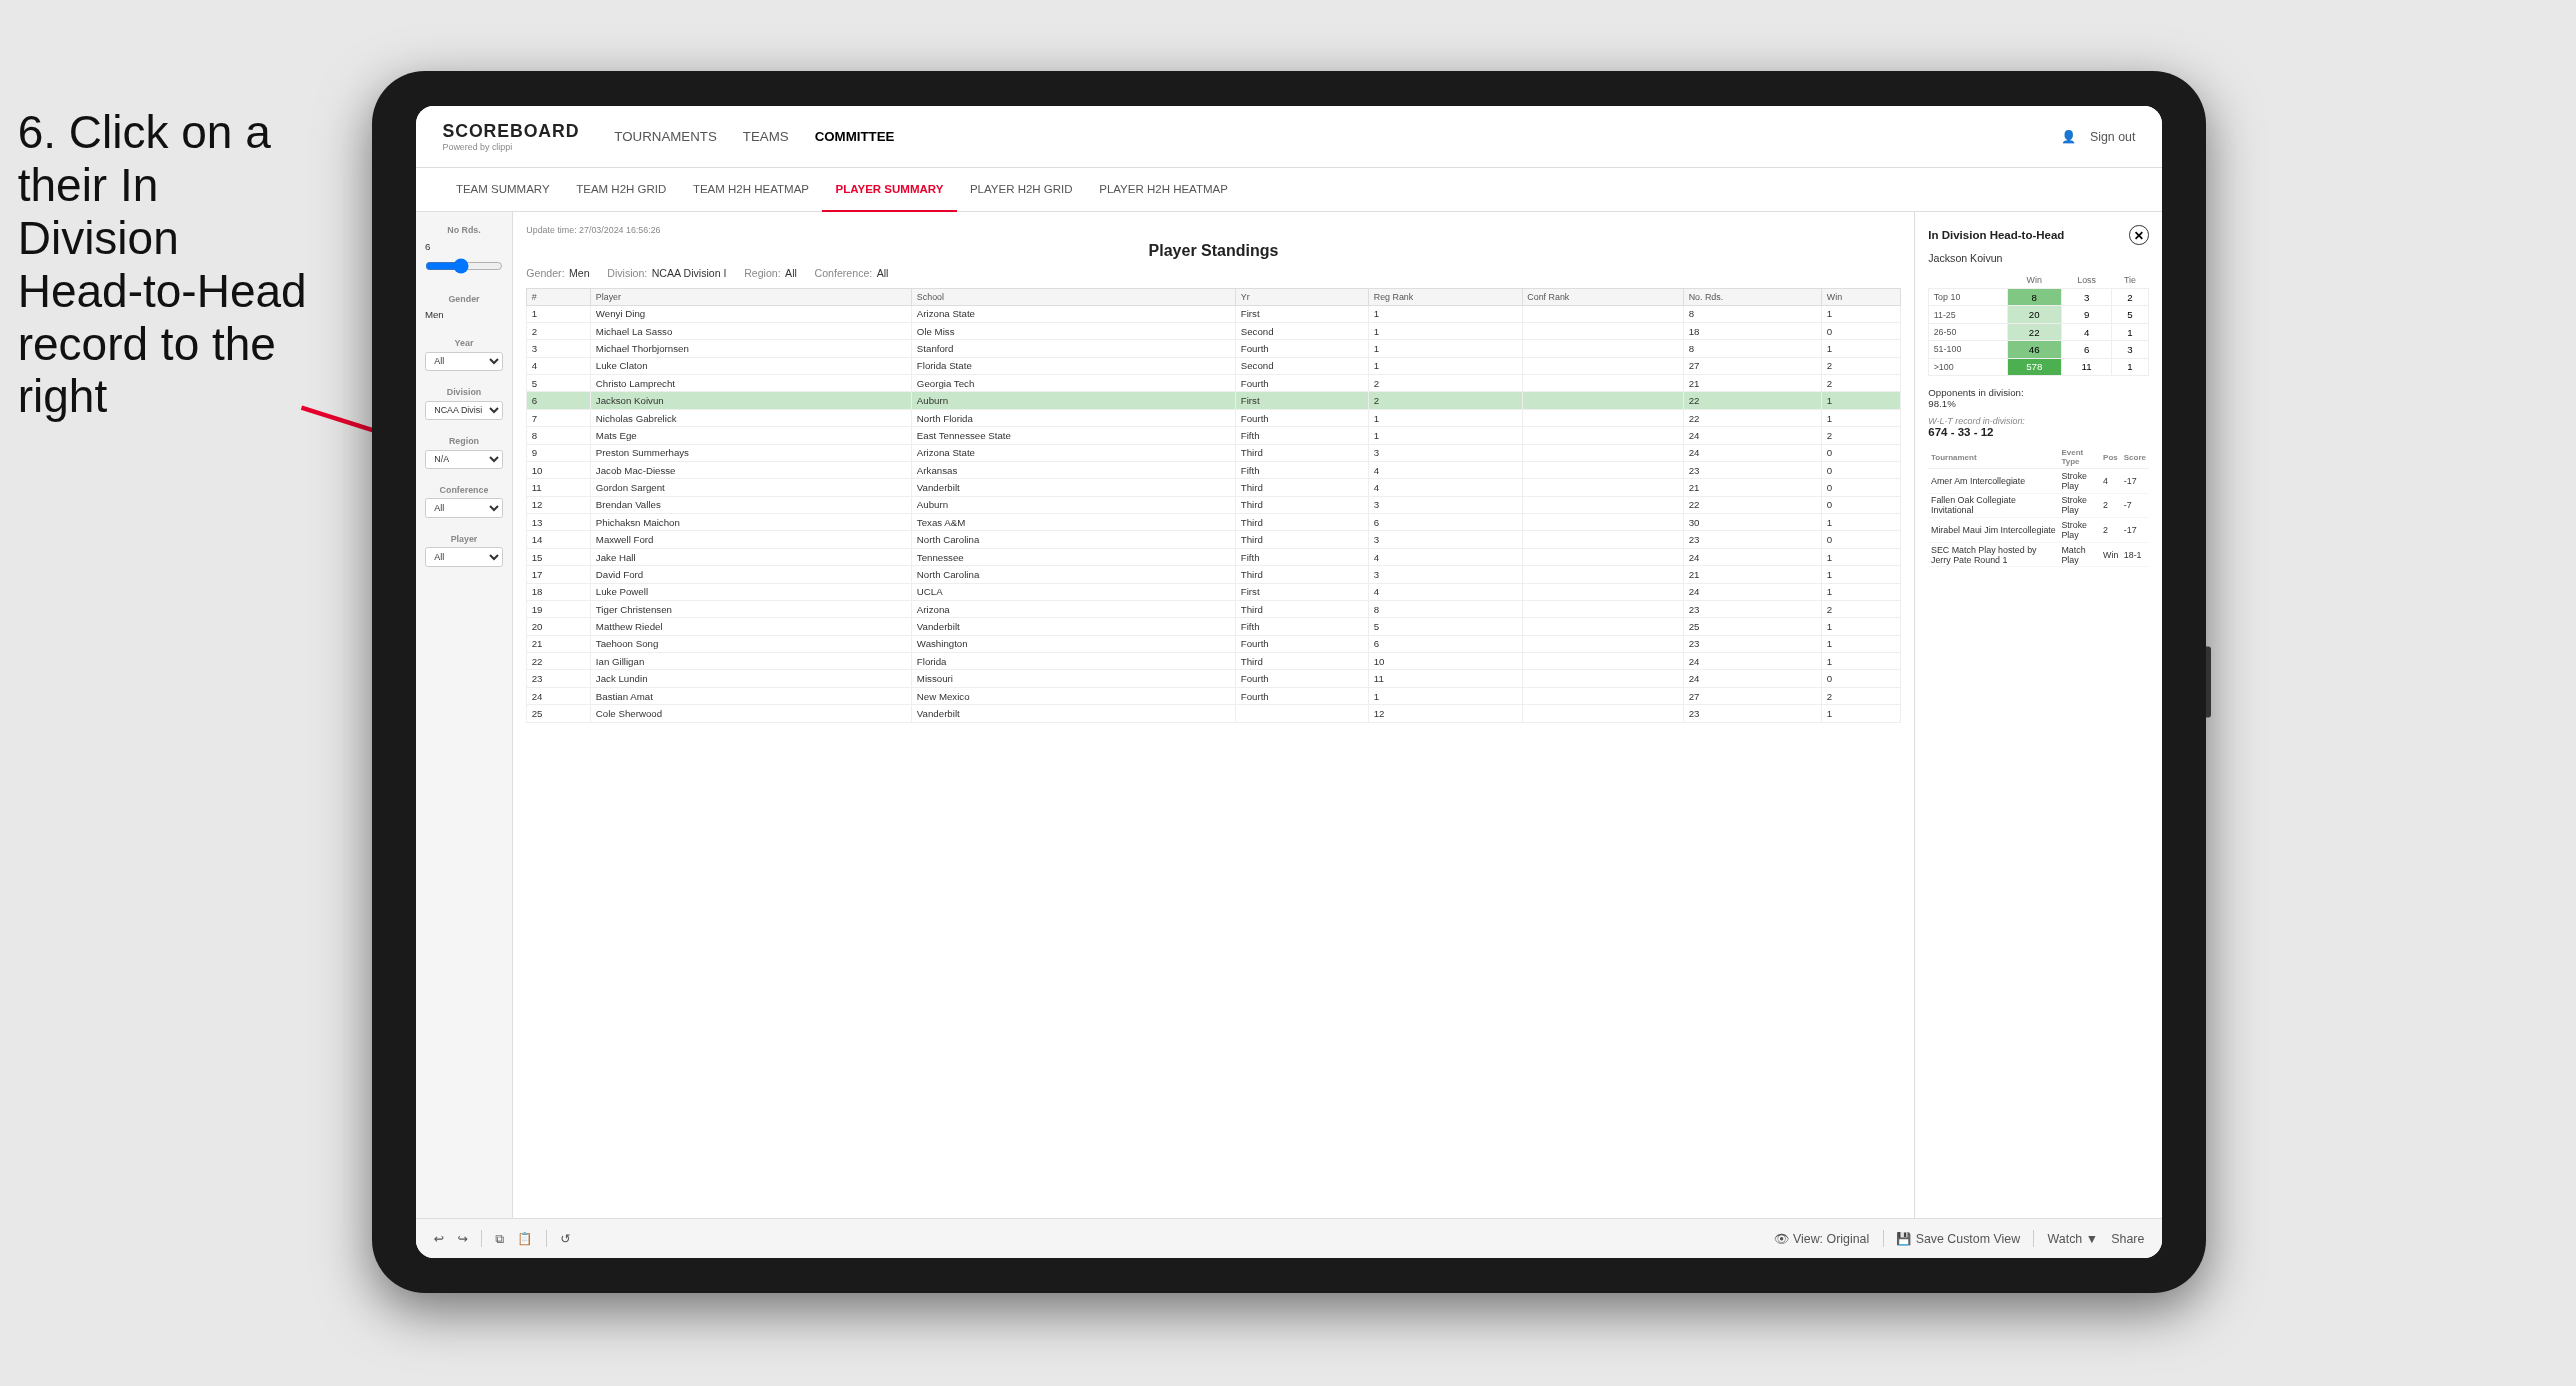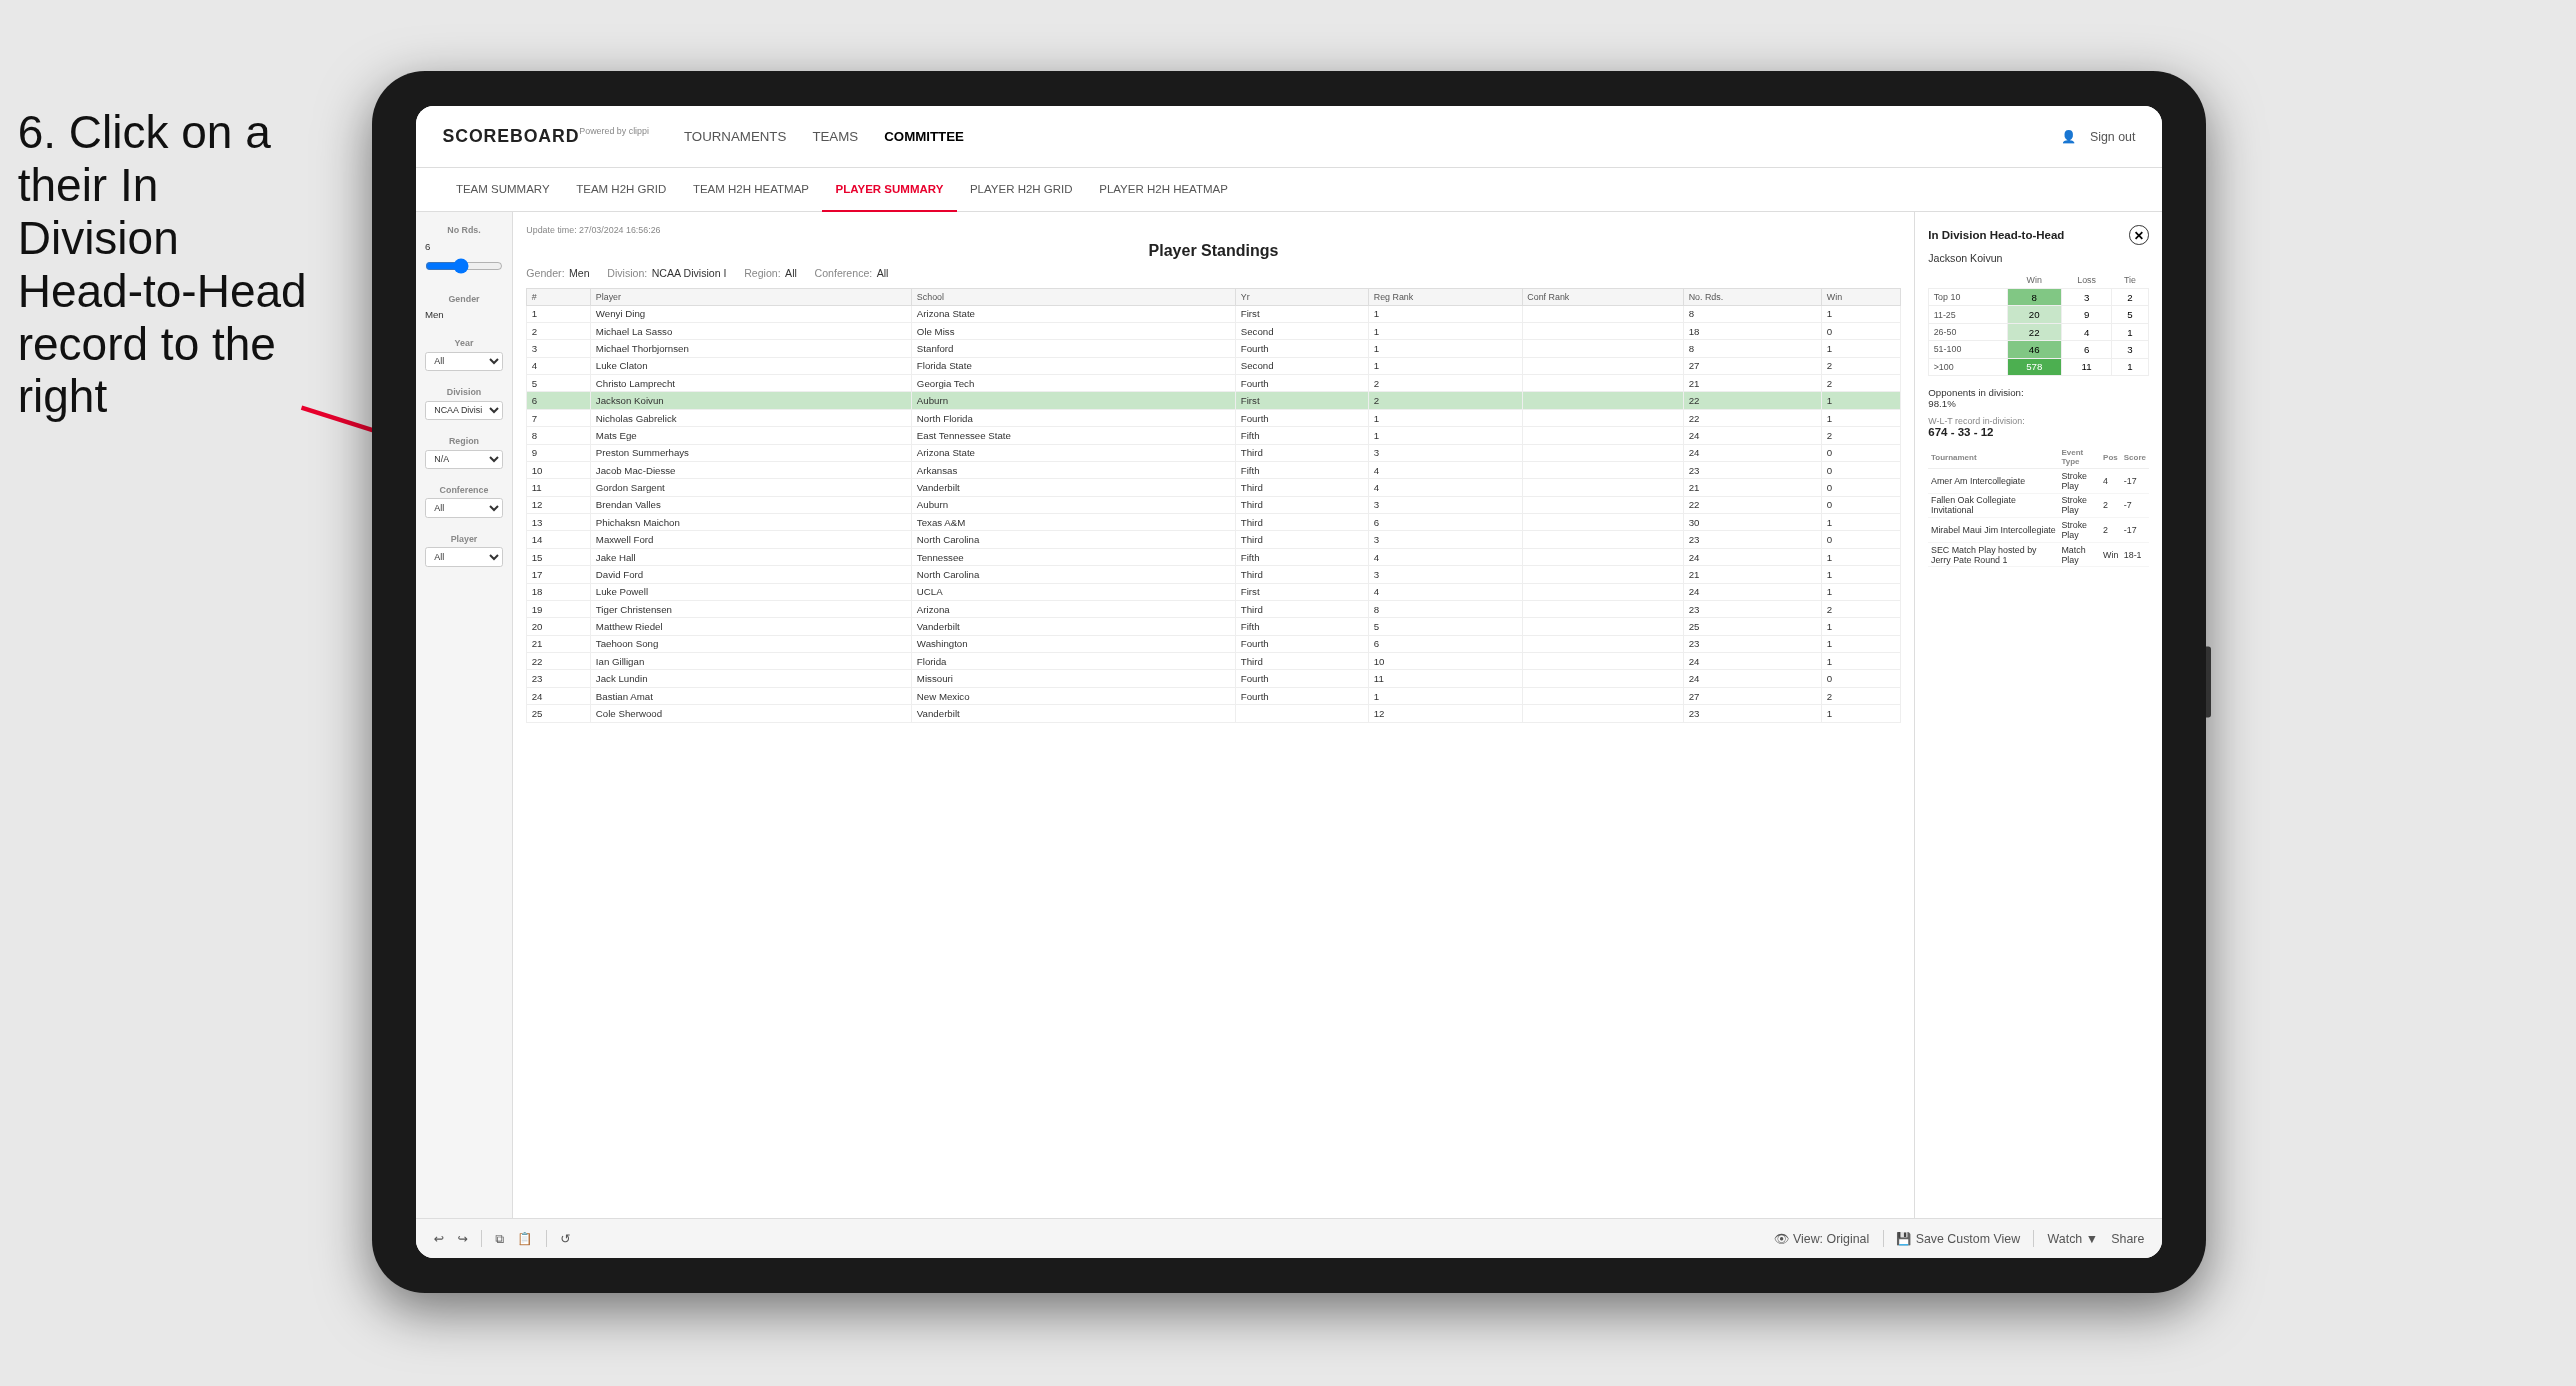--- a/index.html
+++ b/index.html
@@ -64,21 +64,21 @@
       border-bottom: 0.9px solid #ddd;
       padding: 0 26.6px;
       display: flex;
       align-items: center;
       height: 62px;
       flex-shrink: 0;
     }
 
     .logo-area {
       display: flex;
-      flex-direction: row;
+      flex-direction: column;
       margin-right: 35px;
     }
 
     .logo-title {
       font-size: 17.7px;
       font-weight: 900;
       letter-spacing: 0.9px;
       color: #222;
     }
 
@@ -847,21 +847,21 @@
   </tr>
             </tbody>
         </table>
 
         <div class="opp-stats">
           <div>Opponents in division:</div>
           <div>98.1%</div>
         </div>
 
         <div class="wlt-record">
-          <div style="font-size:8.9px; font-weight:normal; color:#888;">W-L-T record in-division:</div>
+          <div style="font-size:8.9px; font-weight:normal; color:#888;font-style:italic;">W-L-T record in-division:</div>
           <div>674 - 33 - 12</div>
         </div>
 
         <table class="tournament-table">
           <thead>
             <tr>
               <th>Tournament</th>
               <th>Event Type</th>
               <th>Pos</th>
               <th>Score</th>

